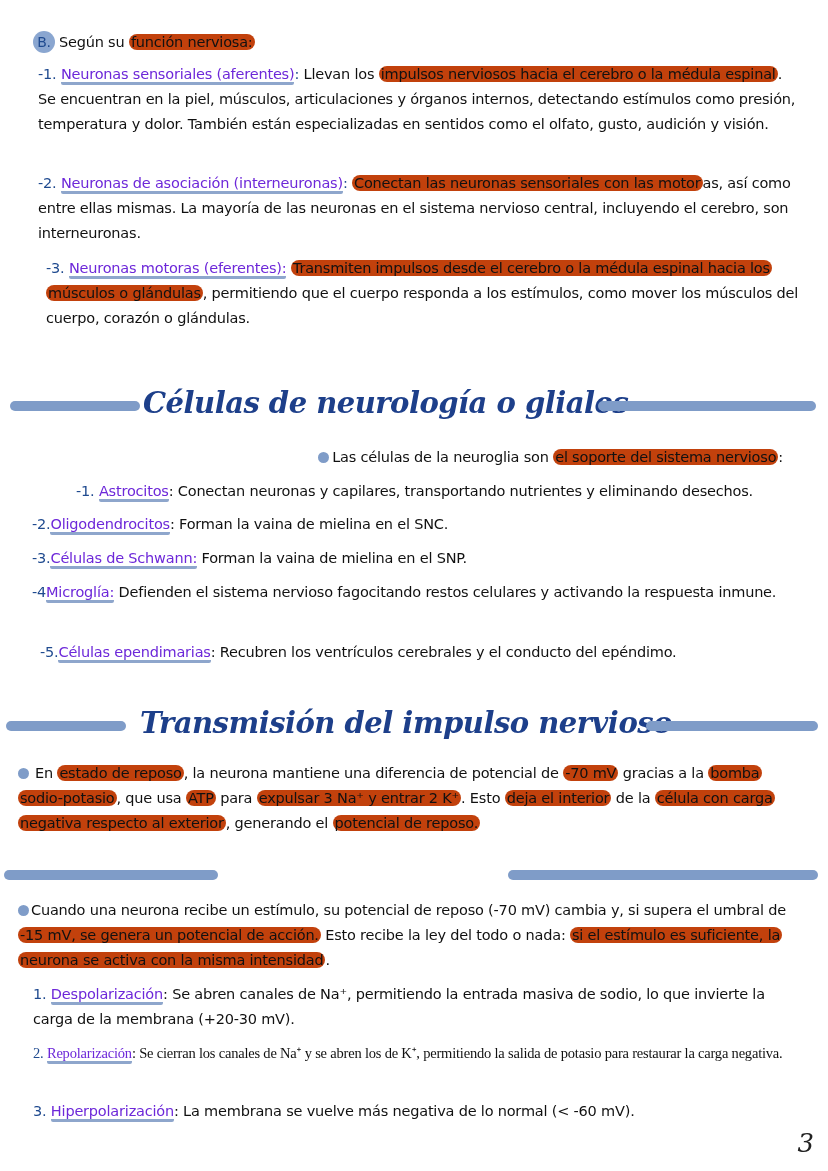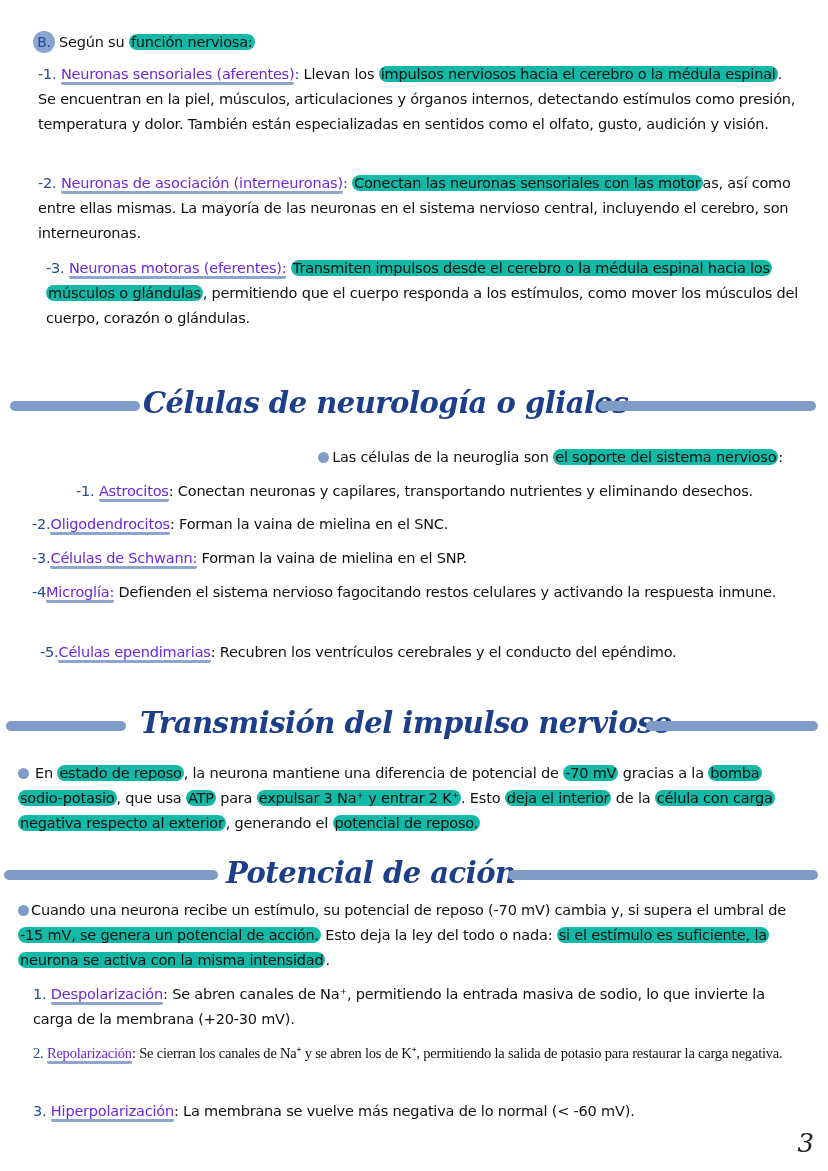--- a/index.html
+++ b/index.html
@@ -1,21 +1,21 @@
 <!DOCTYPE html>
 <html><head>
 <meta charset="utf-8">
 <style>
   html, body { margin: 0; padding: 0; }
   body { width: 828px; height: 1171px; background: #ffffff; position: relative; overflow: hidden;
     font-family: "DejaVu Sans", sans-serif; color: #111; }
   .txt { position: absolute; left: 38px; width: 765px; font-size: 14.5px; line-height: 25px; letter-spacing: -0.2px; }
   .blue { color: #1f4a8f; }
   .ul { color: #6d28d9; border-bottom: 3px solid #8ea6cc; border-radius: 2px; padding-bottom: 0; }
-  .hl { background: #14b8a6; border-radius: 8px; padding: 0 2px; box-decoration-break: clone; -webkit-box-decoration-break: clone; }
+  .hl { background: #c2410c; border-radius: 8px; padding: 0 2px; box-decoration-break: clone; -webkit-box-decoration-break: clone; }
   .dot { display: inline-block; width: 11px; height: 11px; border-radius: 50%; background: #7f9cc8; margin-right: 3px; vertical-align: -1px; }
   .badge { display: inline-block; background: #8aa6d0; color: #1f4a8f; border-radius: 50%; width: 22px; height: 22px; text-align: center; line-height: 22px; font-size: 14px; margin-right: 4px; }
   .heading { position: absolute; left: 0; width: 828px; height: 40px; }
   .bar { position: absolute; height: 10px; background: #7f9cc8; border-radius: 6px; }
   .htitle { position: absolute; top: 0; font-family: "DejaVu Serif", serif; font-style: italic; font-weight: bold;
     color: #1d3f8a; font-size: 29px; white-space: nowrap; letter-spacing: -0.5px; }
   .pagenum { position: absolute; right: 14px; top: 1128px; font-family: "DejaVu Serif", serif; font-style: italic; font-size: 26px; color: #222; }
 </style>
 </head>
 <body>
@@ -67,26 +67,25 @@
   <div class="htitle" style="left:140px;">Transmisión del impulso nervioso</div>
   <div class="bar" style="left:646px; width:172px; top:15px;"></div>
 </div>
 
 <div class="txt" style="top:761px; left:18px; width:770px;">
   <span class="dot" style="margin-right:6px;"></span><span>En </span><span class="hl">estado de reposo</span><span>, la neurona mantiene una diferencia de potencial de </span><span class="hl">-70 mV</span><span> gracias a la </span><span class="hl">bomba sodio-potasio</span><span>, que usa </span><span class="hl">ATP</span><span> para </span><span class="hl">expulsar 3 Na⁺ y entrar 2 K⁺</span><span>. Esto </span><span class="hl">deja el interior</span><span> de la </span><span class="hl">célula con carga negativa respecto al exterior</span><span>, generando el </span><span class="hl">potencial de reposo.</span>
 </div>
 
 <div class="heading" style="top:856px;">
   <div class="bar" style="left:4px; width:214px; top:14px;"></div>
-  <div class="htitle" style="left:226px;">Potencial de ación</div>
   <div class="bar" style="left:508px; width:310px; top:14px;"></div>
 </div>
 
 <div class="txt" style="top:898px; left:18px; width:770px;">
-  <span class="dot" style="margin-right:2px;"></span><span>Cuando una neurona recibe un estímulo, su potencial de reposo (-70 mV) cambia y, si supera el umbral de </span><span class="hl">-15 mV, se genera un potencial de acción.</span><span> Esto deja la ley del todo o nada: </span><span class="hl">si el estímulo es suficiente, la neurona se activa con la misma intensidad</span><span>.</span>
+  <span class="dot" style="margin-right:2px;"></span><span>Cuando una neurona recibe un estímulo, su potencial de reposo (-70 mV) cambia y, si supera el umbral de </span><span class="hl">-15 mV, se genera un potencial de acción.</span><span> Esto recibe la ley del todo o nada: </span><span class="hl">si el estímulo es suficiente, la neurona se activa con la misma intensidad</span><span>.</span>
 </div>
 
 <div class="txt" style="top:982px; left:33px;">
   <span class="blue">1. </span><span class="ul">Despolarización</span><span>: Se abren canales de Na⁺, permitiendo la entrada masiva de sodio, lo que invierte la carga de la membrana (+20-30 mV).</span>
 </div>
 <div class="txt" style="top:1041px; left:33px;font-family:Liberation Serif, serif;">
   <span class="blue">2. </span><span class="ul">Repolarización</span><span>: Se cierran los canales de Na⁺ y se abren los de K⁺, permitiendo la salida de potasio para restaurar la carga negativa.</span>
 </div>
 <div class="txt" style="top:1099px; left:33px;">
   <span class="blue">3. </span><span class="ul">Hiperpolarización</span><span>: La membrana se vuelve más negativa de lo normal (&lt; -60 mV).</span>

